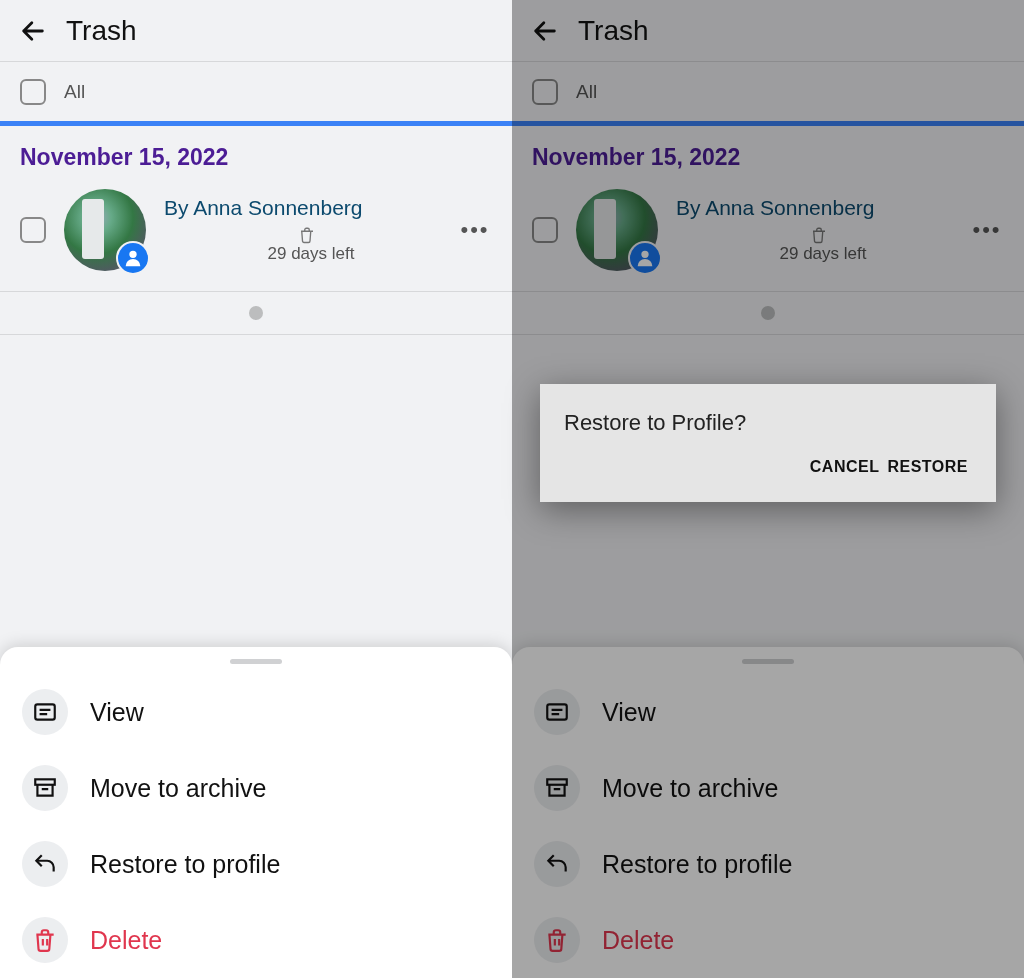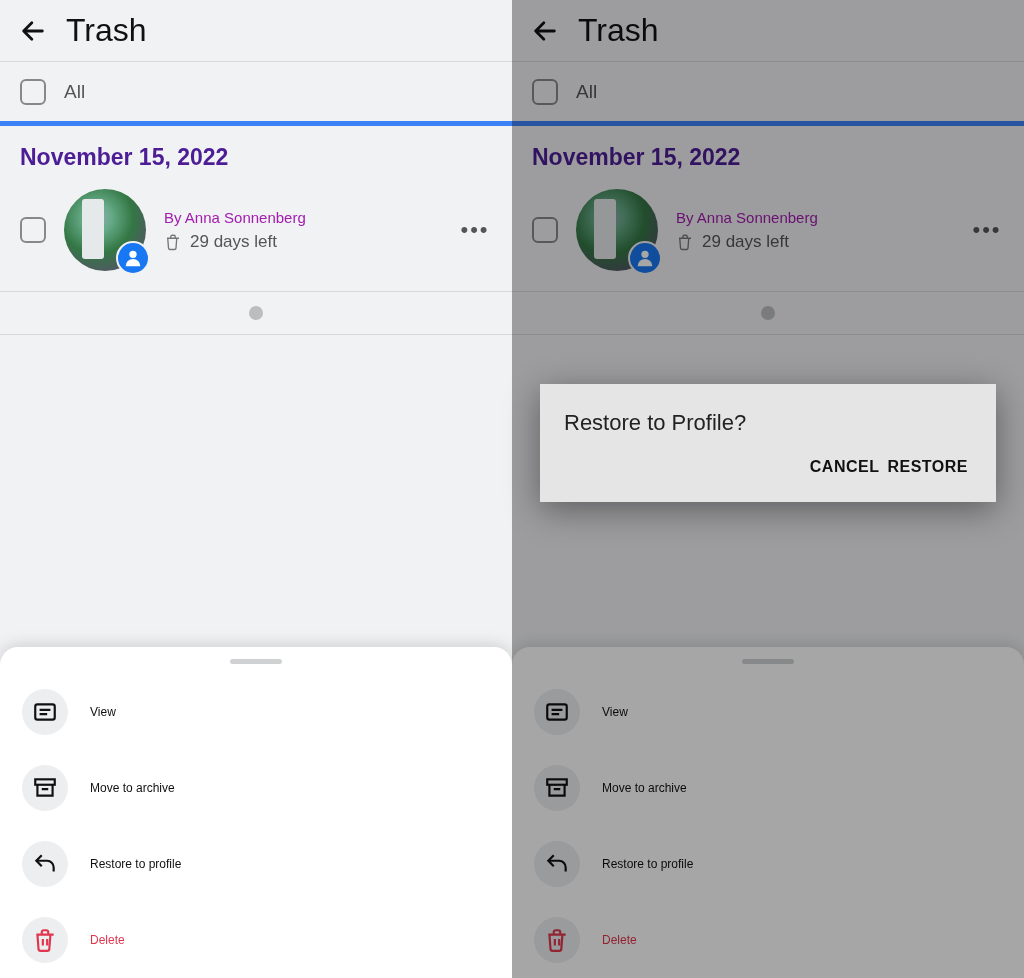--- a/index.html
+++ b/index.html
@@ -4,53 +4,53 @@
 <style>
   * { box-sizing: border-box; margin: 0; padding: 0; }
   html, body { width: 1024px; height: 978px; font-family: -apple-system, "Helvetica Neue", Arial, sans-serif; }
   body { display: flex; background: #666; }
   .panel { width: 512px; height: 978px; position: relative; background: #f1f2f4; overflow: hidden; }
   .panel.right { filter: brightness(0.65); }
 
   
   .hdr { display: flex; align-items: center; height: 62px; padding: 0 16px; background: #f1f2f4; border-bottom: 1px solid #d7d8da; }
   .back { width: 34px; height: 34px; display: flex; align-items: center; justify-content: center; cursor: pointer; }
-  .title { font-size: 32px; font-weight: 500; margin-left: 16px; color: #111; }
+  .title { font-size: 28px; font-weight: 500; margin-left: 16px; color: #111; }
 
   
   .all-row { display: flex; align-items: center; height: 64px; padding: 0 20px; border-bottom: 5px solid #3b82f6; }
   .chk { width: 26px; height: 26px; border: 2px solid #888; border-radius: 6px; }
   .all-label { margin-left: 18px; font-size: 19px; color: #555; }
 
   
   .date { font-size: 23px; font-weight: 700; color: #4c1d95; padding: 18px 20px 10px; }
 
   
   .item { display: flex; align-items: center; padding: 8px 20px 20px; border-bottom: 1px solid #d7d8da; }
   .thumb-wrap { position: relative; width: 82px; height: 82px; margin-left: 18px; }
   .thumb { width: 82px; height: 82px; border-radius: 50%; background: radial-gradient(circle at 40% 35%, #9ab 0%, #6a8 20%, #374 50%, #556 80%); position: relative; overflow: hidden; }
   .thumb::after { content:""; position:absolute; left: 18px; top: 10px; width: 22px; height: 60px; background: #e6e9ea; border-radius: 3px; }
   .badge { position: absolute; right: -4px; bottom: -4px; width: 34px; height: 34px; border-radius: 50%; background: #1877f2; display: flex; align-items: center; justify-content: center; border: 2px solid #f1f2f4; }
   .badge svg { width: 22px; height: 22px; fill: #fff; }
   .info { margin-left: 18px; flex: 1; }
-  .by { font-size: 15px; color: #a21caf; }
-  .left-row { display: flex; align-items: center; margin-top: 6px; color: #555; font-size: 17px; }
+  .by { font-size: 21px; color: #0c4a6e; }
+  .left-row { display: flex; align-items: center; margin-top: 6px; color: #555; font-size: 17px; flex-direction: column; }
   .left-row svg { width: 18px; height: 18px; margin-right: 8px; fill: #777; }
   .more { width: 34px; display: flex; align-items: center; justify-content: center; cursor: pointer; }
   .more-dots { letter-spacing: 2px; font-size: 22px; color: #555; }
 
   .spinner-row { display:flex; justify-content:center; padding: 14px 0; border-bottom: 1px solid #d7d8da; }
   .spinner { width: 14px; height: 14px; border-radius: 50%; background: #bcbdbe; }
 
   
   .sheet { position: absolute; left: 0; right: 0; bottom: 0; background: #fff; border-radius: 18px 18px 0 0; padding: 12px 0 0; box-shadow: 0 -2px 16px rgba(0,0,0,.15); }
   .grab { width: 52px; height: 5px; background: #d0d1d3; border-radius: 3px; margin: 0 auto 10px; }
   .opt { display: flex; align-items: center; height: 76px; padding: 0 22px; cursor: pointer; }
   .opt .ic { width: 46px; height: 46px; border-radius: 50%; background: #eceef0; display: flex; align-items: center; justify-content: center; margin-right: 22px; }
-  .opt .lbl { font-size: 12px; color: #111; }
+  .opt .lbl { font-size: 25px; color: #111; }
   .opt.delete .lbl { color: #e0364e; }
   .opt.delete .ic svg { stroke: #e0364e; }
 
   .opt svg { width: 26px; height: 26px; stroke: #111; stroke-width: 2; fill: none; }
   .dialog { position: absolute; left: 540px; top: 384px; width: 456px; background: #e5e5e5; padding: 26px 24px 20px; z-index: 50; box-shadow: 0 8px 32px rgba(0,0,0,.4); }
   .dlg-title { font-size: 22px; color: #222; margin-bottom: 14px; }
   .dlg-body { font-size: 17px; color: #333; line-height: 1.45; }
   .dlg-actions { display: flex; justify-content: flex-end; margin-top: 16px; }
   .dlg-btn { font-size: 16px; font-weight: 600; letter-spacing: .5px; color: #111; background: none; border: none; cursor: pointer; padding: 6px 4px; }
 </style>

